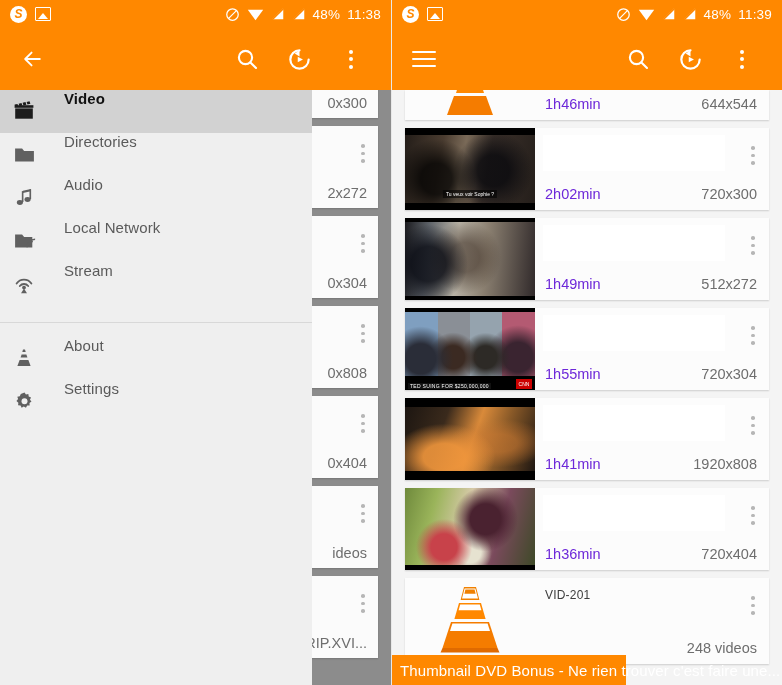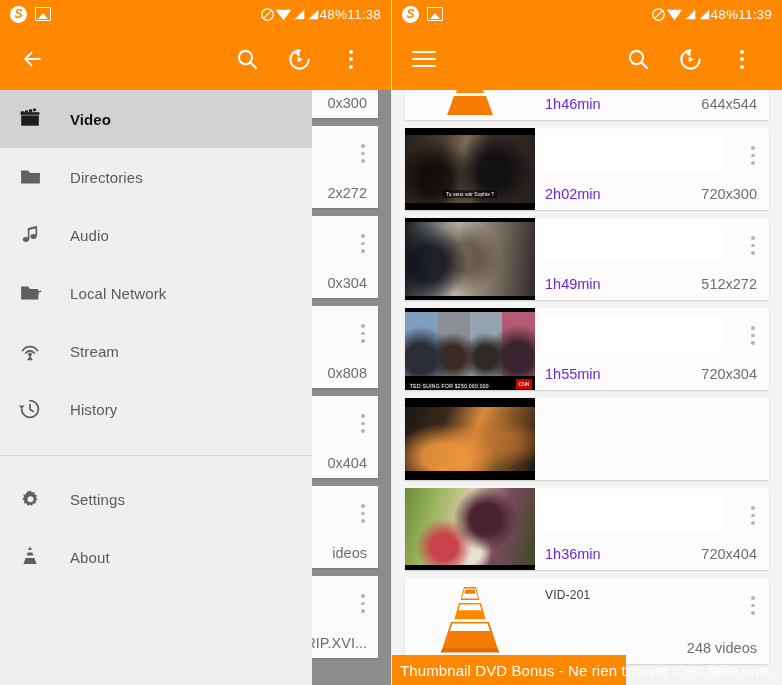--- a/index.html
+++ b/index.html
@@ -13,21 +13,21 @@
   .screen { position: relative; width: 391px; height: 685px; overflow: hidden; background: #ffffff; }
   .screen.right { border-left: 1px solid #e8e8e8; }
 
   
   .statusbar {
     height: 28px; background: #FF8800; color: #fff;
     display: flex; align-items: center; padding: 0 10px;
     font-size: 13px; position: relative; z-index: 40;
   }
   .sb-left { display: flex; align-items: center; gap: 8px; }
-  .sb-right { margin-left: auto; display: flex; align-items: center; }
+  .sb-right { margin-left: auto; display: flex; align-items: center; gap: 7px; }
   .sb-text { font-size: 13.5px; letter-spacing: .2px; font-weight: 500; }
   .skype {
     width: 17px; height: 17px; border-radius: 50%; background: #fff; color: #FF8800;
     font-size: 12px; font-weight: bold; display: flex; align-items: center;
     justify-content: center; font-style: italic;
   }
   .img-ico { width: 16px; height: 14px; border: 1.6px solid #fff; border-radius: 1px; position: relative; }
   .img-ico:after {
     content: ""; position: absolute; left: 1.5px; bottom: 1.5px;
     width: 0; height: 0; border-left: 5px solid transparent; border-right: 5px solid transparent;
@@ -49,21 +49,21 @@
   .dots3 { display: flex; flex-direction: column; gap: 3.5px; align-items: center; }
   .dots3 i { width: 4px; height: 4px; background: #fff; border-radius: 50%; display: block; }
 
   
   .scrim { position: absolute; inset: 28px 0 0 0; background: rgba(0,0,0,.45); z-index: 20; }
   .drawer {
     position: absolute; top: 90px; left: 0; width: 312px; bottom: 0;
     background: #EFEFEF; z-index: 25; padding-top: 0;
   }
   .nav-item {
-    display: flex; align-items: center; height: 58px; padding-left: 8px; cursor: pointer;
+    display: flex; height: 43px; padding-left: 2px; cursor: pointer;
   }
   .nav-item.selected { background: #D2D2D2; }
   .nav-ico {
     width: 44px; min-width: 44px; display: flex; align-items: center; justify-content: center;
     color: #606060;
   }
   .nav-item.selected .nav-ico { color: #1c1c1c; }
   .nav-label { font-size: 15px; color: #5a5a5a; margin-left: 18px; letter-spacing: .1px; }
   .nav-item.selected .nav-label { color: #111; font-weight: 600; }
   .nav-sep { height: 1px; background: #d8d8d8; margin: 17px 0 14px 0; }
@@ -292,52 +292,42 @@
           <svg width="24" height="24" viewBox="0 0 24 24">
             <path d="M4.6 11.5a9 9 0 0 1 14.8 0" fill="none" stroke="currentColor" stroke-width="1.8" stroke-linecap="round"></path>
             <path d="M7.8 14a5.4 5.4 0 0 1 8.4 0" fill="none" stroke="currentColor" stroke-width="1.8" stroke-linecap="round"></path>
             <circle cx="12" cy="15.6" r="1.9" fill="currentColor"></circle>
             <path d="M12 16.5l3 4.8H9z" fill="currentColor"></path>
           </svg>
         </span>
         <span class="nav-label">Stream</span>
       </div>
 
-      <div class="nav-item">
-        <span class="nav-ico">
-          <svg width="24" height="24" viewBox="0 0 24 24">
-            <path d="M12 3.6a8.4 8.4 0 1 1-8.4 8.4" fill="none" stroke="currentColor" stroke-width="1.8" stroke-linecap="round"></path>
-            <path d="M3.6 12 L6.6 8.6 L0.9 8.6 Z" fill="currentColor"></path>
-            <path d="M12 7.6v4.8l3.3 2" fill="none" stroke="currentColor" stroke-width="1.8" stroke-linecap="round"></path>
-          </svg>
-        </span>
-        <span class="nav-label">History</span>
-      </div>
 
       <div class="nav-sep"></div>
-
-      <div class="nav-item">
-        <span class="nav-ico">
-          <svg width="23" height="23" viewBox="0 0 24 24" fill="currentColor">
-            <path d="M12 2.6l1.5 2.1 2.5-.6.4 2.6 2.4 1-1.1 2.4 1.6 2-2.1 1.5.2 2.6-2.6.1-1.3 2.3-2.2-1.3-2.3 1.2-1.1-2.4-2.6-.3.3-2.6-2-1.7 1.7-2-.8-2.5 2.6-.5 1-2.4z"></path>
-            <circle cx="12" cy="11.7" r="3.1" fill="#EFEFEF"></circle>
-          </svg>
-        </span>
-        <span class="nav-label">Settings</span>
-      </div>
 
       <div class="nav-item">
         <span class="nav-ico">
           <svg width="24" height="24" viewBox="0 0 24 24" fill="currentColor">
             <path d="M11 2.6h2l.7 2.4h-3.4z"></path>
             <path d="M9.6 7.4h4.8l1 3.2H8.6z"></path>
             <path d="M7.6 13.1h8.8l2.2 5.9H5.4z"></path>
           </svg>
         </span>
         <span class="nav-label">About</span>
+      </div>
+
+      <div class="nav-item">
+        <span class="nav-ico">
+          <svg width="23" height="23" viewBox="0 0 24 24" fill="currentColor">
+            <path d="M12 2.6l1.5 2.1 2.5-.6.4 2.6 2.4 1-1.1 2.4 1.6 2-2.1 1.5.2 2.6-2.6.1-1.3 2.3-2.2-1.3-2.3 1.2-1.1-2.4-2.6-.3.3-2.6-2-1.7 1.7-2-.8-2.5 2.6-.5 1-2.4z"></path>
+            <circle cx="12" cy="11.7" r="3.1" fill="#EFEFEF"></circle>
+          </svg>
+        </span>
+        <span class="nav-label">Settings</span>
       </div>
 
     </div>
   </div>
 
   <div class="screen right">
 
     <div class="statusbar">
       <div class="sb-left">
         <div class="skype">S</div>
@@ -471,20 +461,30 @@
           <div class="res">720x304</div>
         </div>
       </div>
 
       <div class="card">
         <div class="thumb">
           <div class="sc" style="background:linear-gradient(110deg,#1a1410 0%,#3a2a1c 30%,#d98a3a 52%,#8a5a28 70%,#151110 100%);"></div>
           <div class="sc" style="background:radial-gradient(ellipse at 30% 72%,rgba(240,150,60,.9) 16%,transparent 40%),radial-gradient(ellipse at 72% 55%,rgba(200,120,50,.6) 14%,transparent 38%);"></div>
           <div class="bars t" style="height:9px;"></div>
             <div class="bars b" style="height:9px;"></div>
+        </div>
+        <div class="meta">
+          <div class="title-block"></div>
+          <div class="kebab">
+              <i></i>
+              <i></i>
+              <i></i>
+            </div>
+          <div class="dur">1h41min</div>
+          <div class="res">1920x808</div>
         </div>
       </div>
 
       <div class="card">
         <div class="thumb">
           <div class="sc" style="background:linear-gradient(105deg,#6f8a3c 0%,#9ab45a 22%,#d6c9a8 45%,#7a4a5c 70%,#3c4a26 100%);"></div>
           <div class="sc" style="background:radial-gradient(circle at 62% 38%,#4a2230 16%,transparent 34%),radial-gradient(circle at 30% 72%,#c8424a 12%,transparent 26%),radial-gradient(circle at 50% 78%,#e6e2d0 12%,transparent 24%);"></div>
           <div class="bars b" style="height:5px;"></div>
         </div>
         <div class="meta">

